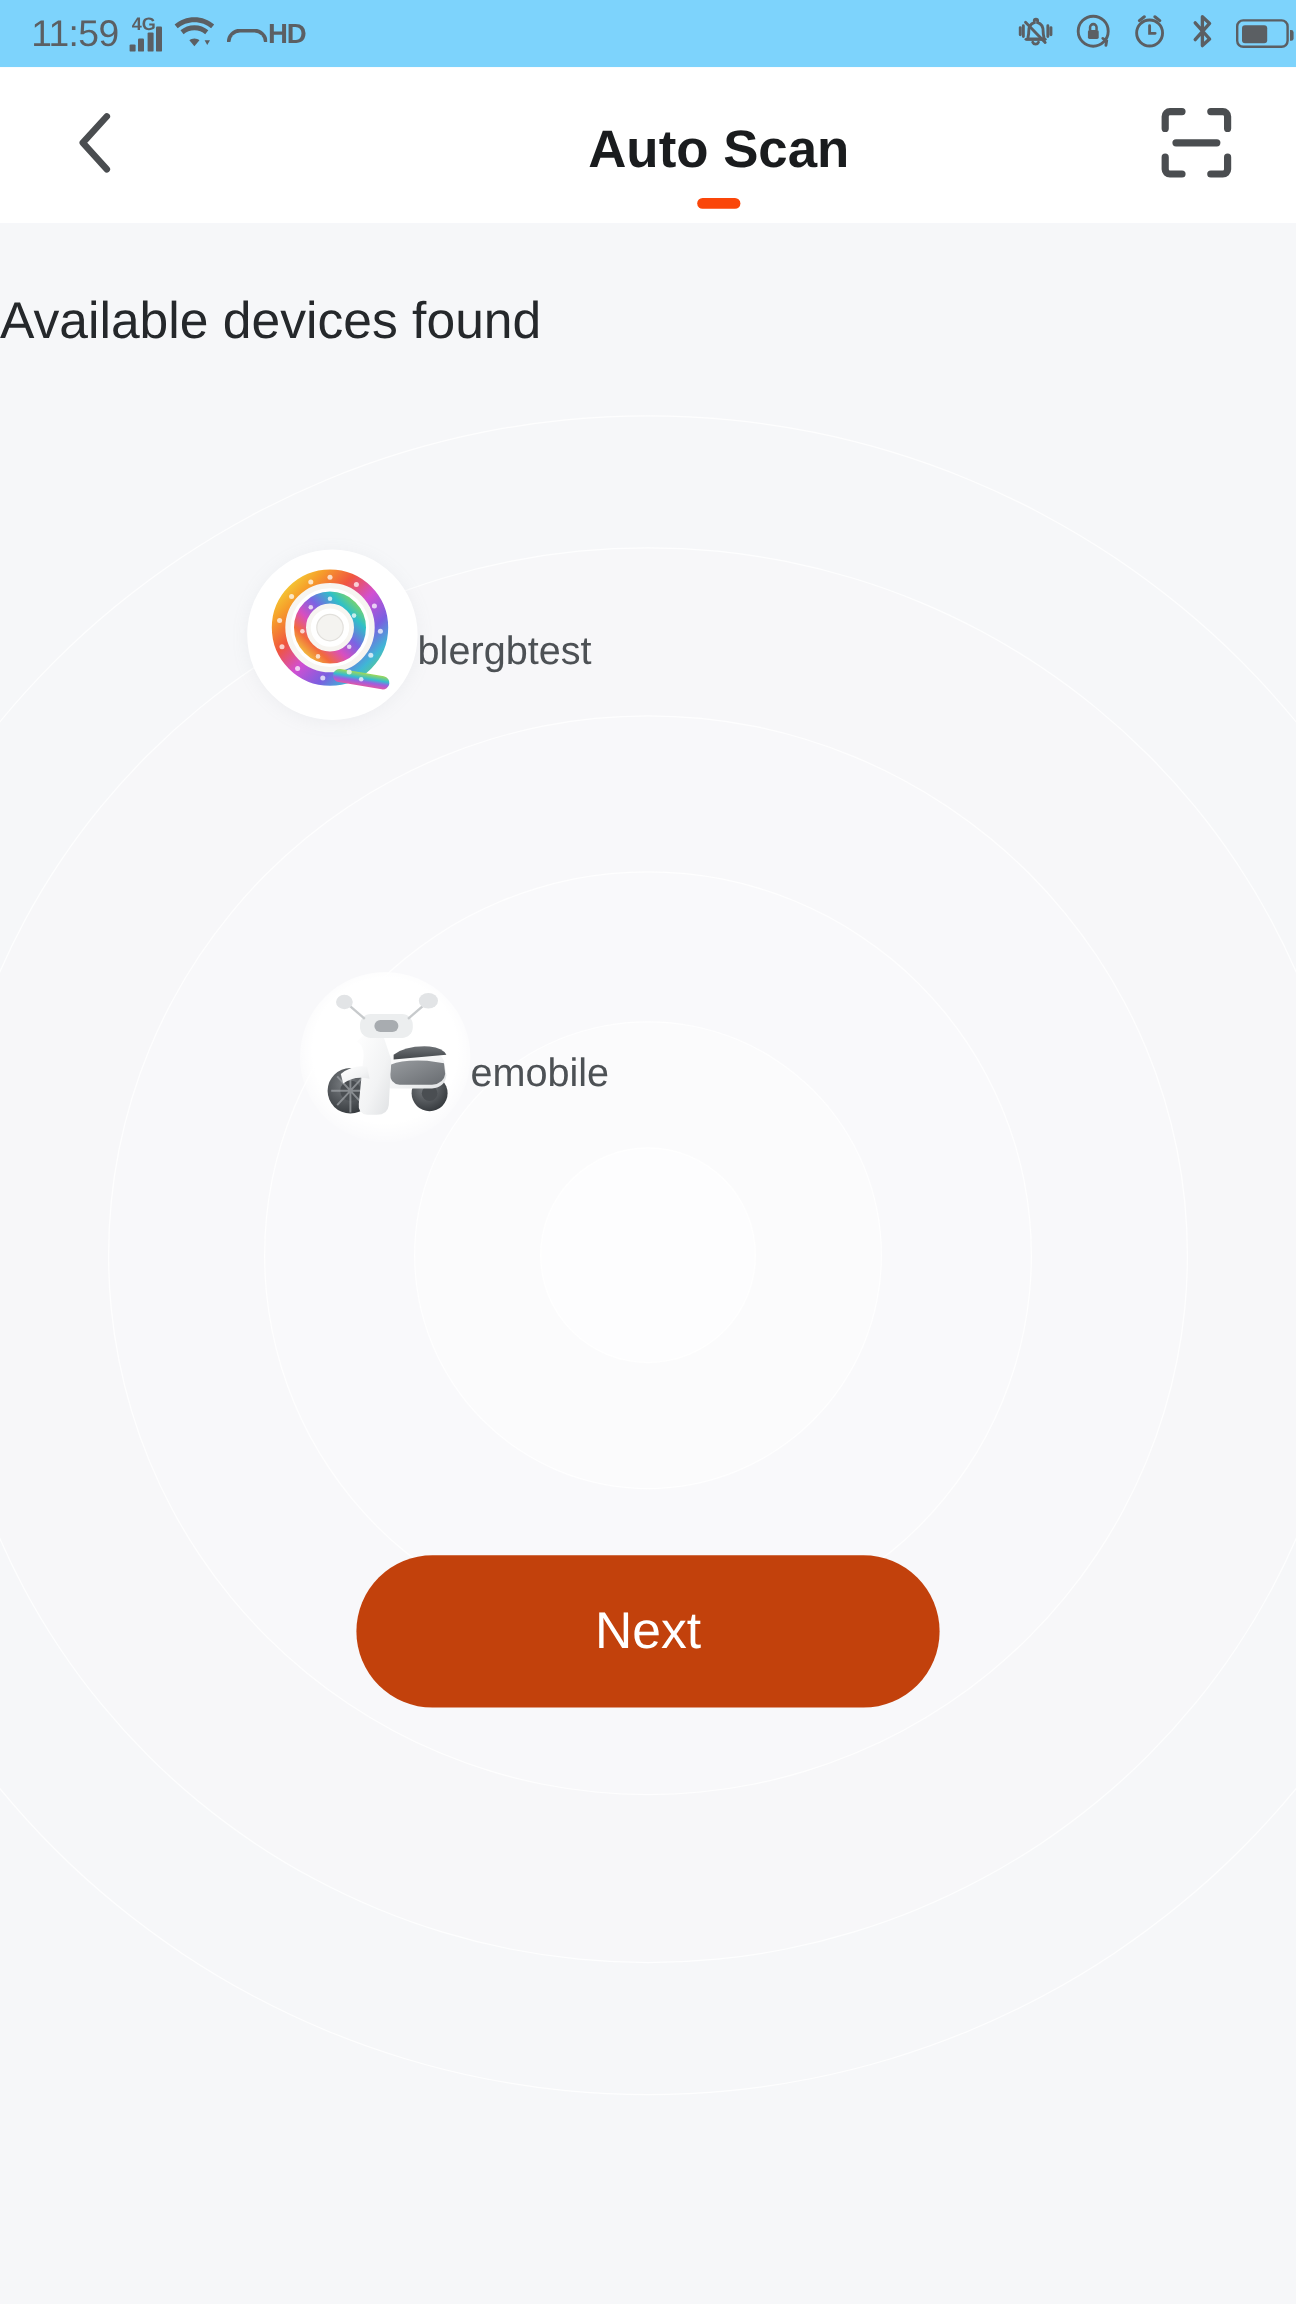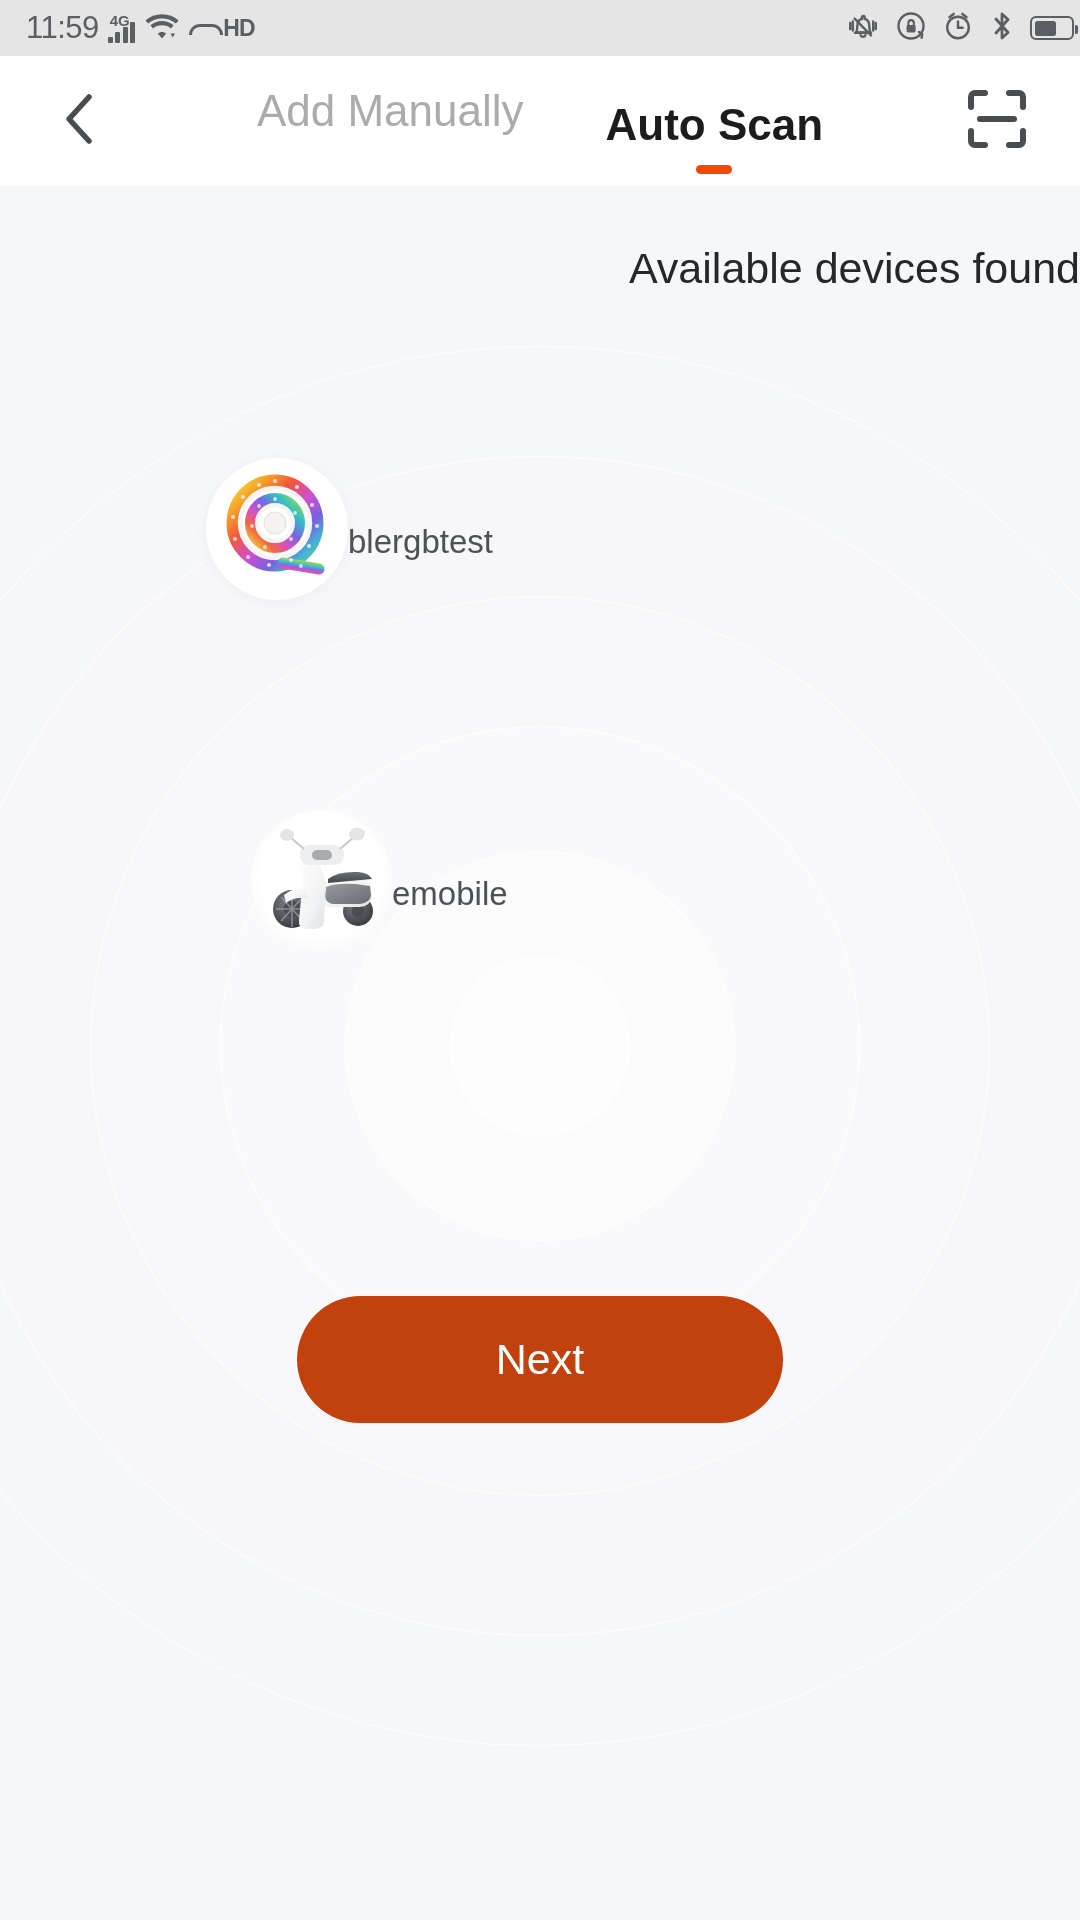--- a/index.html
+++ b/index.html
@@ -7,21 +7,21 @@
     width:1080px; height:1920px;
     font-family:"Liberation Sans", sans-serif;
     background:#f7f8fa;
     overflow:hidden;
   }
   .phone { position:relative; width:1080px; height:1920px; background:#f7f8fa; }
 
   
   .statusbar {
     position:absolute; top:0; left:0; width:1080px; height:56px;
-    background:#e5e5e5;
+    background:#7dd3fc;
     display:flex; align-items:center; justify-content:space-between;
     padding:0 6px 0 26px;
   }
   .sb-left { display:flex; align-items:center; gap:9px; }
   .sb-time { font-size:31px; color:#5b5f63; letter-spacing:-0.5px; font-weight:400; }
   .sb-right { display:flex; align-items:center; gap:15px; }
   .sb-ico { display:block; }
 
   .signal-wrap { display:flex; align-items:flex-end; position:relative; height:30px; }
   .sig-4g { font-size:15px; color:#5b5f63; font-weight:700; position:absolute; top:-1px; left:2px; }
@@ -72,22 +72,22 @@
   .ring { position:absolute; left:50%; top:50%; transform:translate(-50%,-50%);
           border-radius:50%; border:1px solid rgba(255,255,255,0.85);
           background:rgba(255,255,255,0.42); }
   .r1 { width:180px;  height:180px;  background:rgba(255,255,255,0.55); }
   .r2 { width:390px;  height:390px;  background:rgba(255,255,255,0.30); }
   .r3 { width:640px;  height:640px;  background:rgba(255,255,255,0.22); }
   .r4 { width:900px;  height:900px;  background:rgba(255,255,255,0.16); }
   .r5 { width:1180px; height:1180px; background:rgba(255,255,255,0.10); }
   .r6 { width:1400px; height:1400px; background:rgba(255,255,255,0.06); }
 
-  .heading { position:absolute; top:58px; left:0; width:1080px; text-align:right;
-             font-size:43px; color:#25282b; font-weight:400;padding-left:21px; }
+  .heading { position:absolute; top:58px; left:0; width:1080px; text-align:left;
+             font-size:43px; color:#25282b; font-weight:400; }
 
   .devices { position:absolute; top:0; left:0; width:1080px; height:100%; }
   .device { position:absolute; display:flex; flex-direction:row; align-items:center; }
   .dev-1 { left:206px; top:272px; }
   .dev-2 { left:250px; top:624px; }
 
   .dev-icon-bg { width:142px; height:142px; border-radius:50%;
                  background:#ffffff;
                  display:flex; align-items:center; justify-content:center;
                  box-shadow:0 2px 14px rgba(150,155,165,0.10); }
@@ -181,21 +181,20 @@
     <div class="back-btn">
       <span>
         <svg width="42" height="56" viewBox="0 0 42 56">
           <path d="M30 6L10 28l20 22" fill="none" stroke="#4a4d50" stroke-width="5.5" stroke-linecap="round" stroke-linejoin="round"></path>
         </svg>
       </span>
     </div>
 
     <div class="tabs">
       <div class="tab inactive">
-        <span class="tab-label">Add Manually</span>
         <span class="tab-underline"></span>
       </div>
       <div class="tab active">
         <span class="tab-label">Auto Scan</span>
         <span class="tab-underline" style="background:#FA4609"></span>
       </div>
     </div>
 
     <div class="scan-btn">
       <span>

